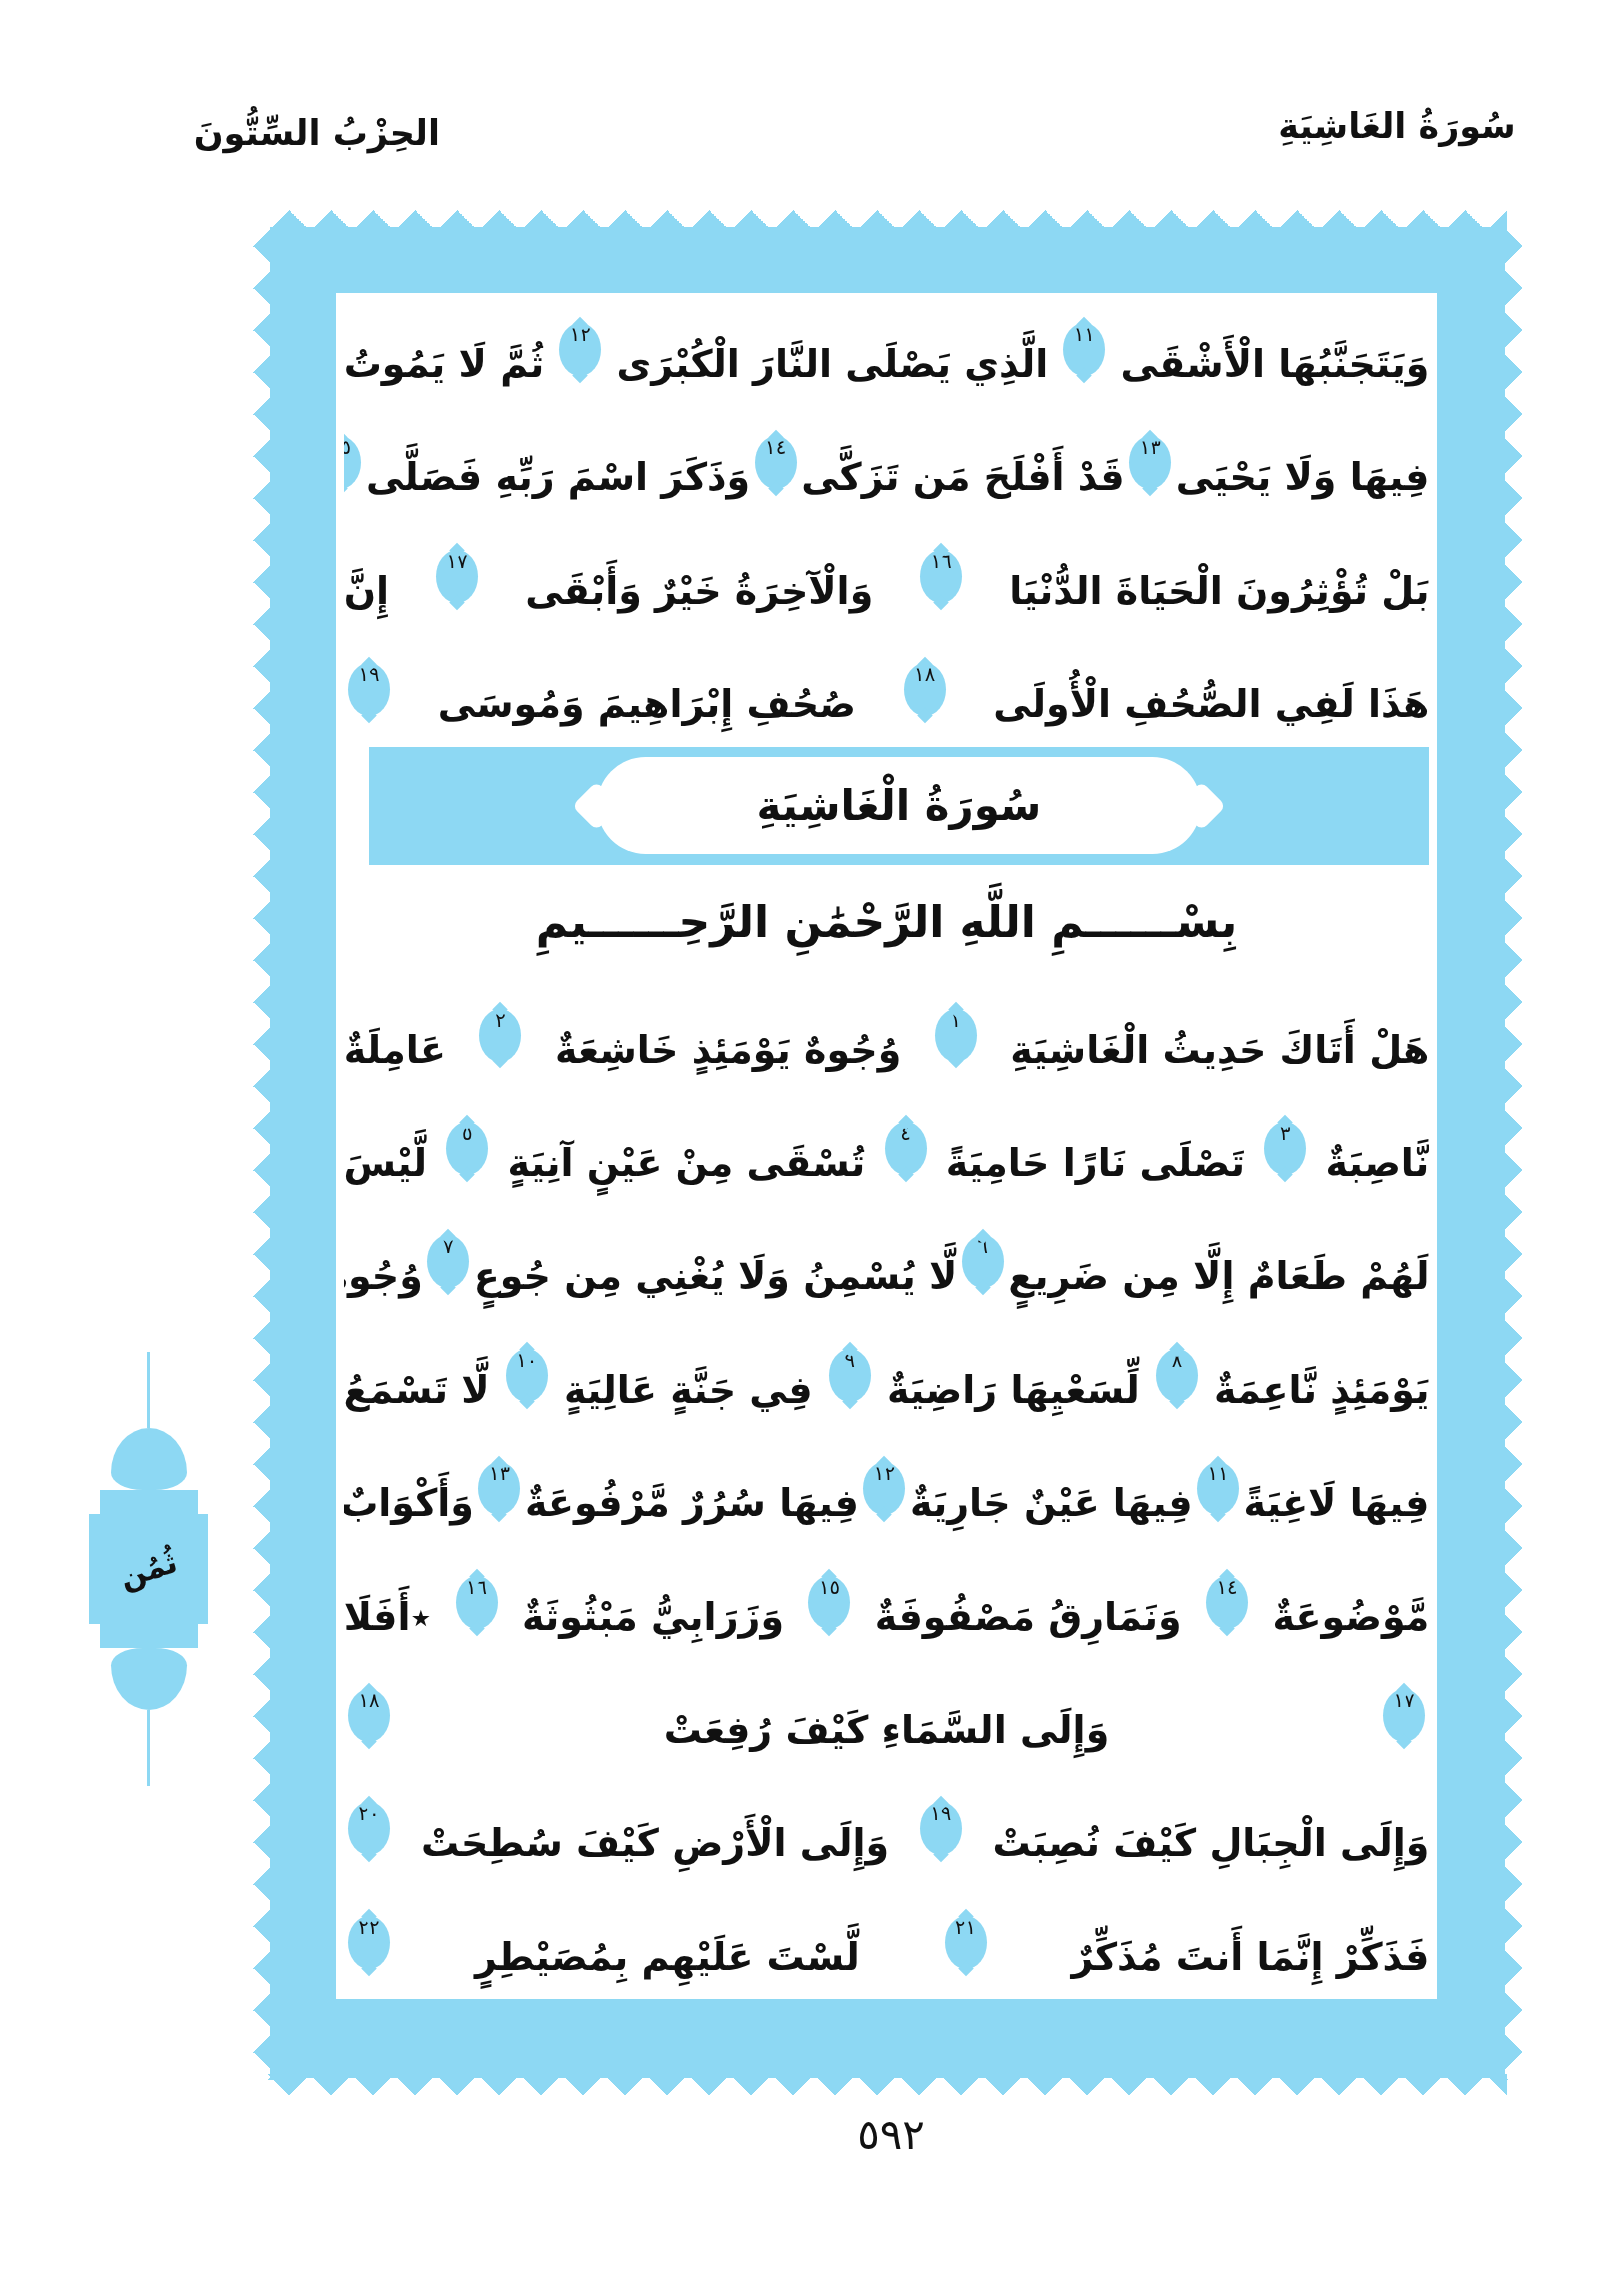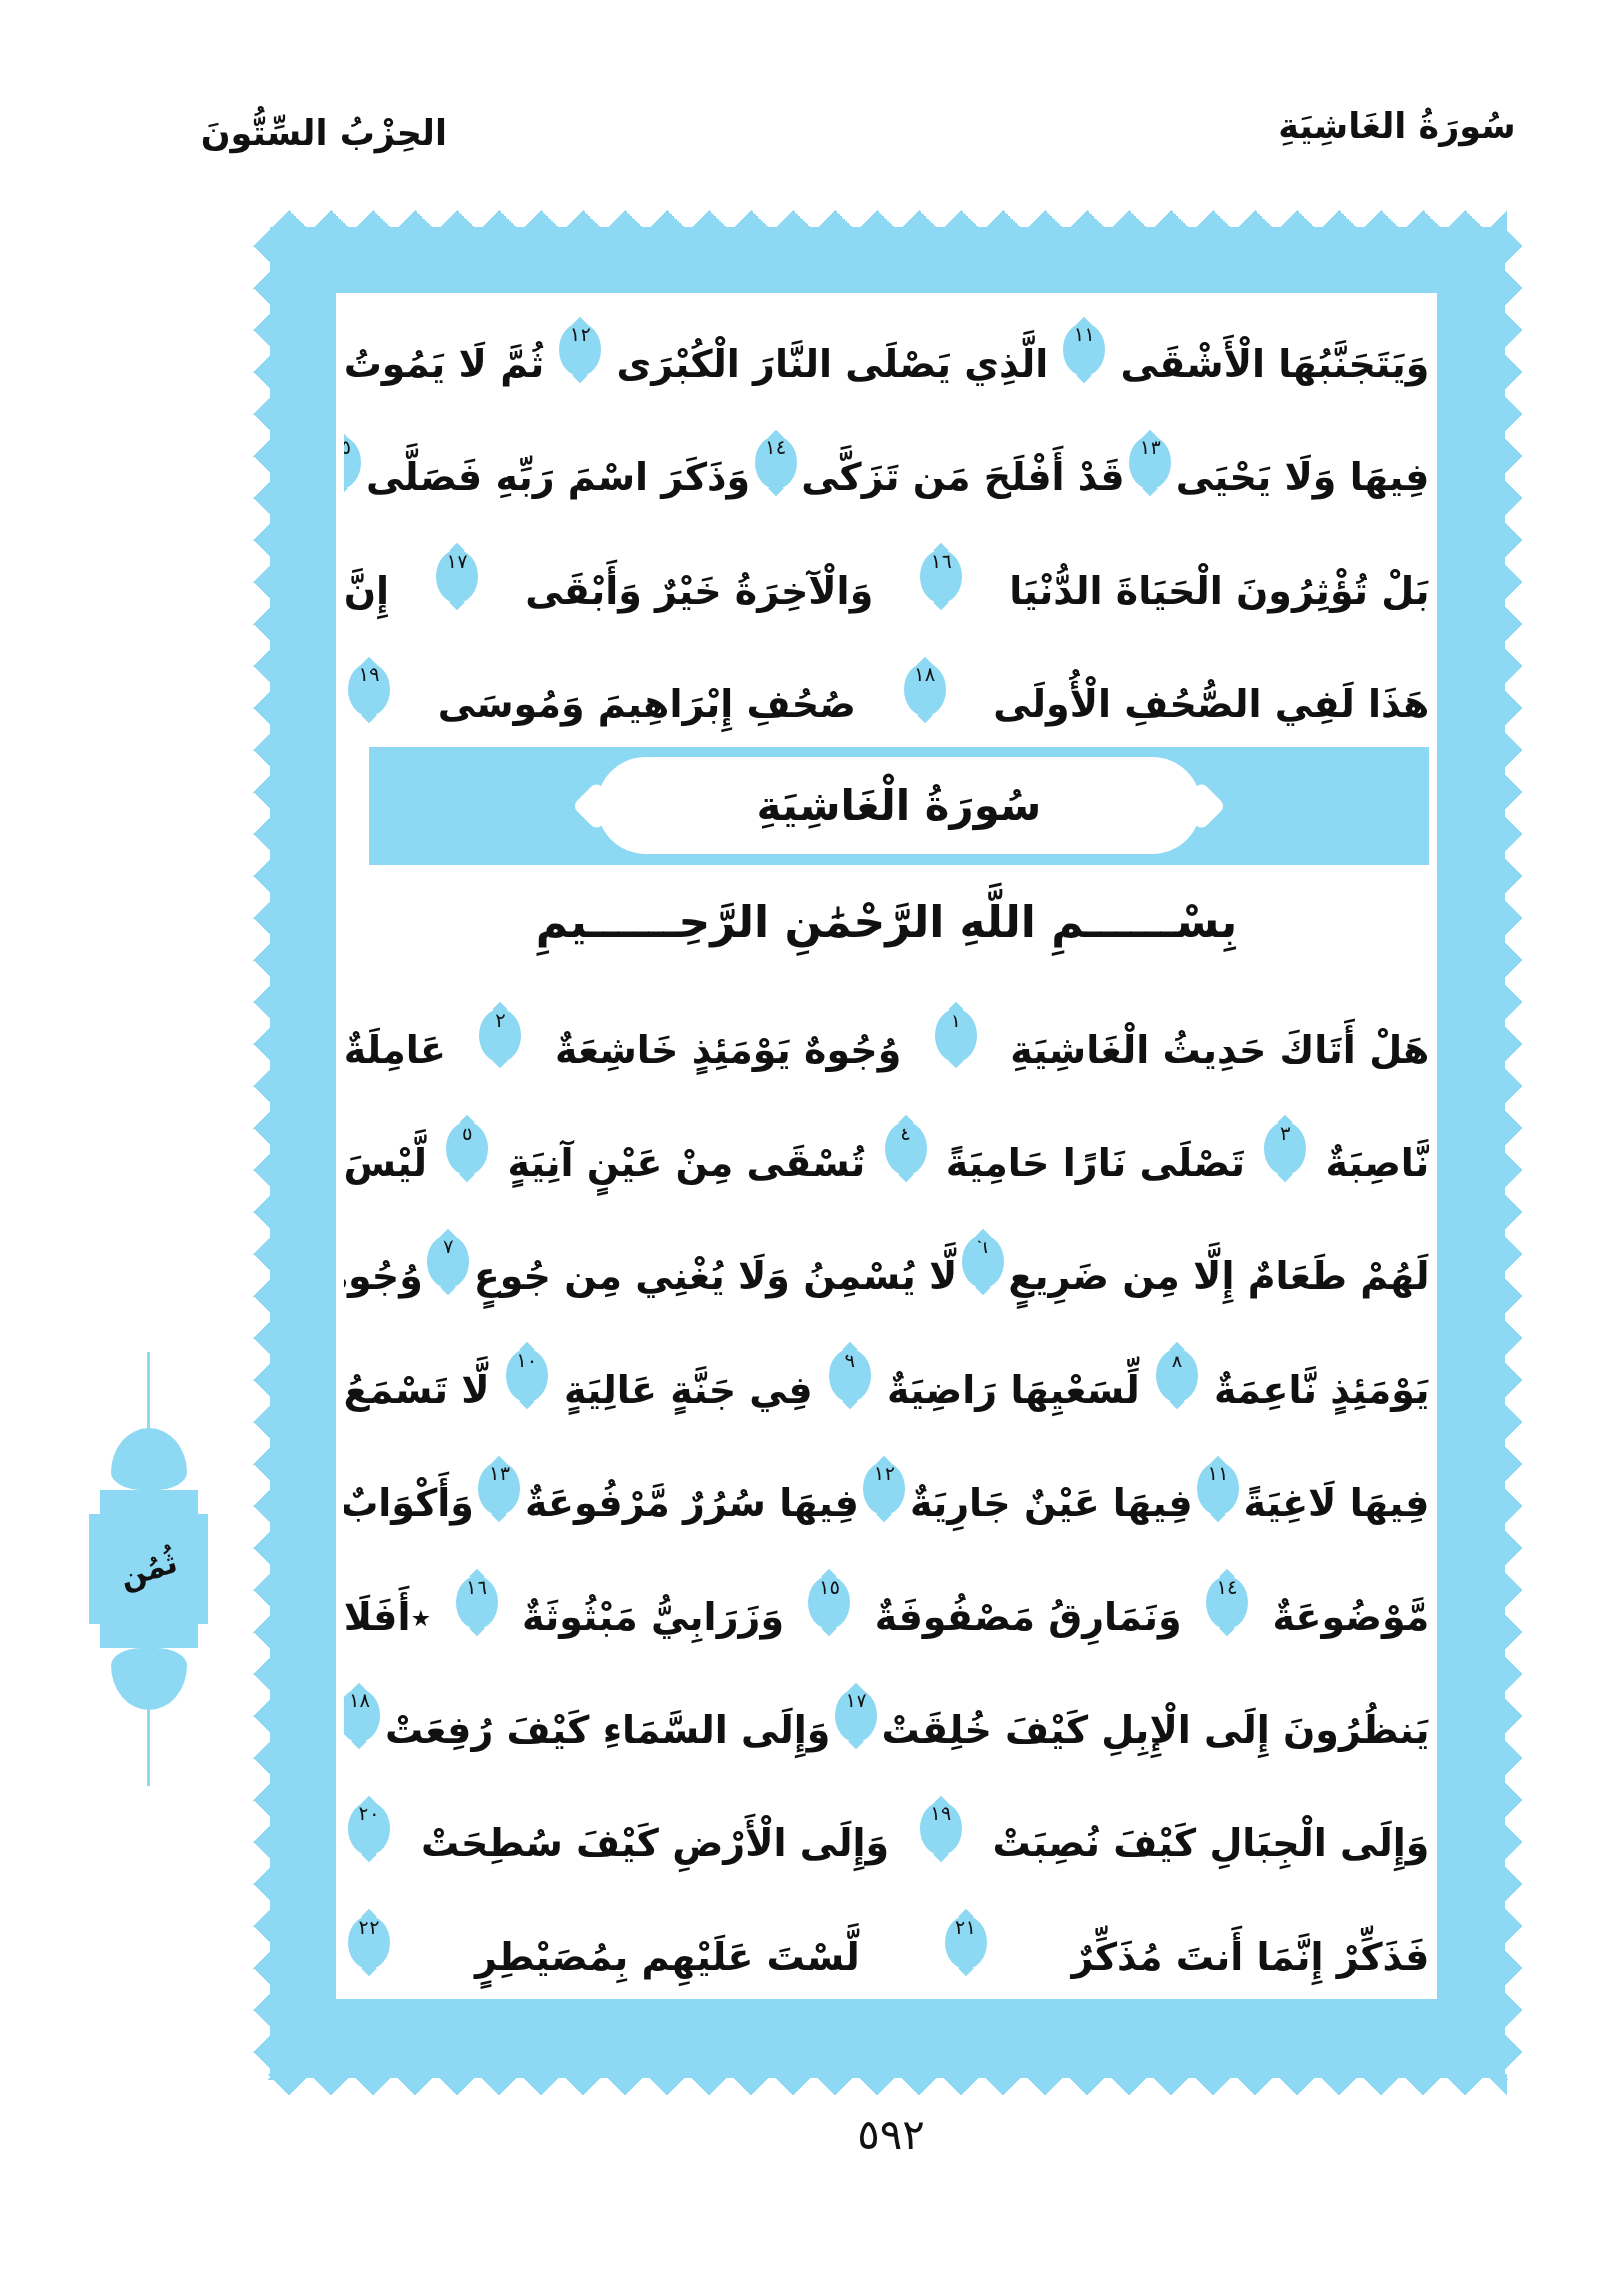--- a/index.html
+++ b/index.html
@@ -2,21 +2,21 @@
 <html lang="ar" style="--blue: #8DD8F3; --ink: #111111;font-size:12px"><head>
 <meta charset="utf-8">
 <style>
   :root { --blue:#8DD8F3; --ink:#111111; }
   * { margin:0; padding:0; box-sizing:border-box; }
   html,body { width:1605px; height:2295px; background:#ffffff; overflow:hidden; }
   body { position:relative; font-family:"DejaVu Sans", sans-serif; color:var(--ink); }
 
   
   .hdr { position:absolute; direction:rtl; text-align:center; font-size:35px; font-weight:bold; white-space:nowrap; }
-  .hdr-left  { left:205px;  top:113px; width:242px; }
+  .hdr-left  { left:198px;  top:113px; width:242px; }
   .hdr-right { left:1276px; top:106px; width:242px; }
 
   
   .frame { position:absolute; left:253px; top:210px; width:1269px; height:1885px; }
   .zz { position:absolute; }
   .zz.top    { left:15px; right:15px; top:0;    height:21px;
                background:conic-gradient(from 135deg at 50% 0%,   var(--blue) 0 90deg, transparent 0);
                background-size:42px 21px; }
   .zz.bottom { left:15px; right:15px; bottom:0; height:21px;
                background:conic-gradient(from -45deg at 50% 100%, var(--blue) 0 90deg, transparent 0);
@@ -212,21 +212,20 @@
           <span class="words">وَنَمَارِقُ مَصْفُوفَةٌ</span>
           <span class="vm">
             <span class="vn">١٥</span>
           </span>
           <span class="words">وَزَرَابِيُّ مَبْثُوثَةٌ</span>
           <span class="vm">
             <span class="vn">١٦</span>
           </span>
           <span class="words">٭أَفَلَا</span>
         </div><div class="text-line">
-          <span class="words">يَنظُرُونَ إِلَى الْإِبِلِ كَيْفَ خُلِقَتْ</span>
           <span class="vm">
             <span class="vn">١٧</span>
           </span>
           <span class="words">وَإِلَى السَّمَاءِ كَيْفَ رُفِعَتْ</span>
           <span class="vm">
             <span class="vn">١٨</span>
           </span>
         </div><div class="text-line">
           <span class="words">وَإِلَى الْجِبَالِ كَيْفَ نُصِبَتْ</span>
           <span class="vm">

